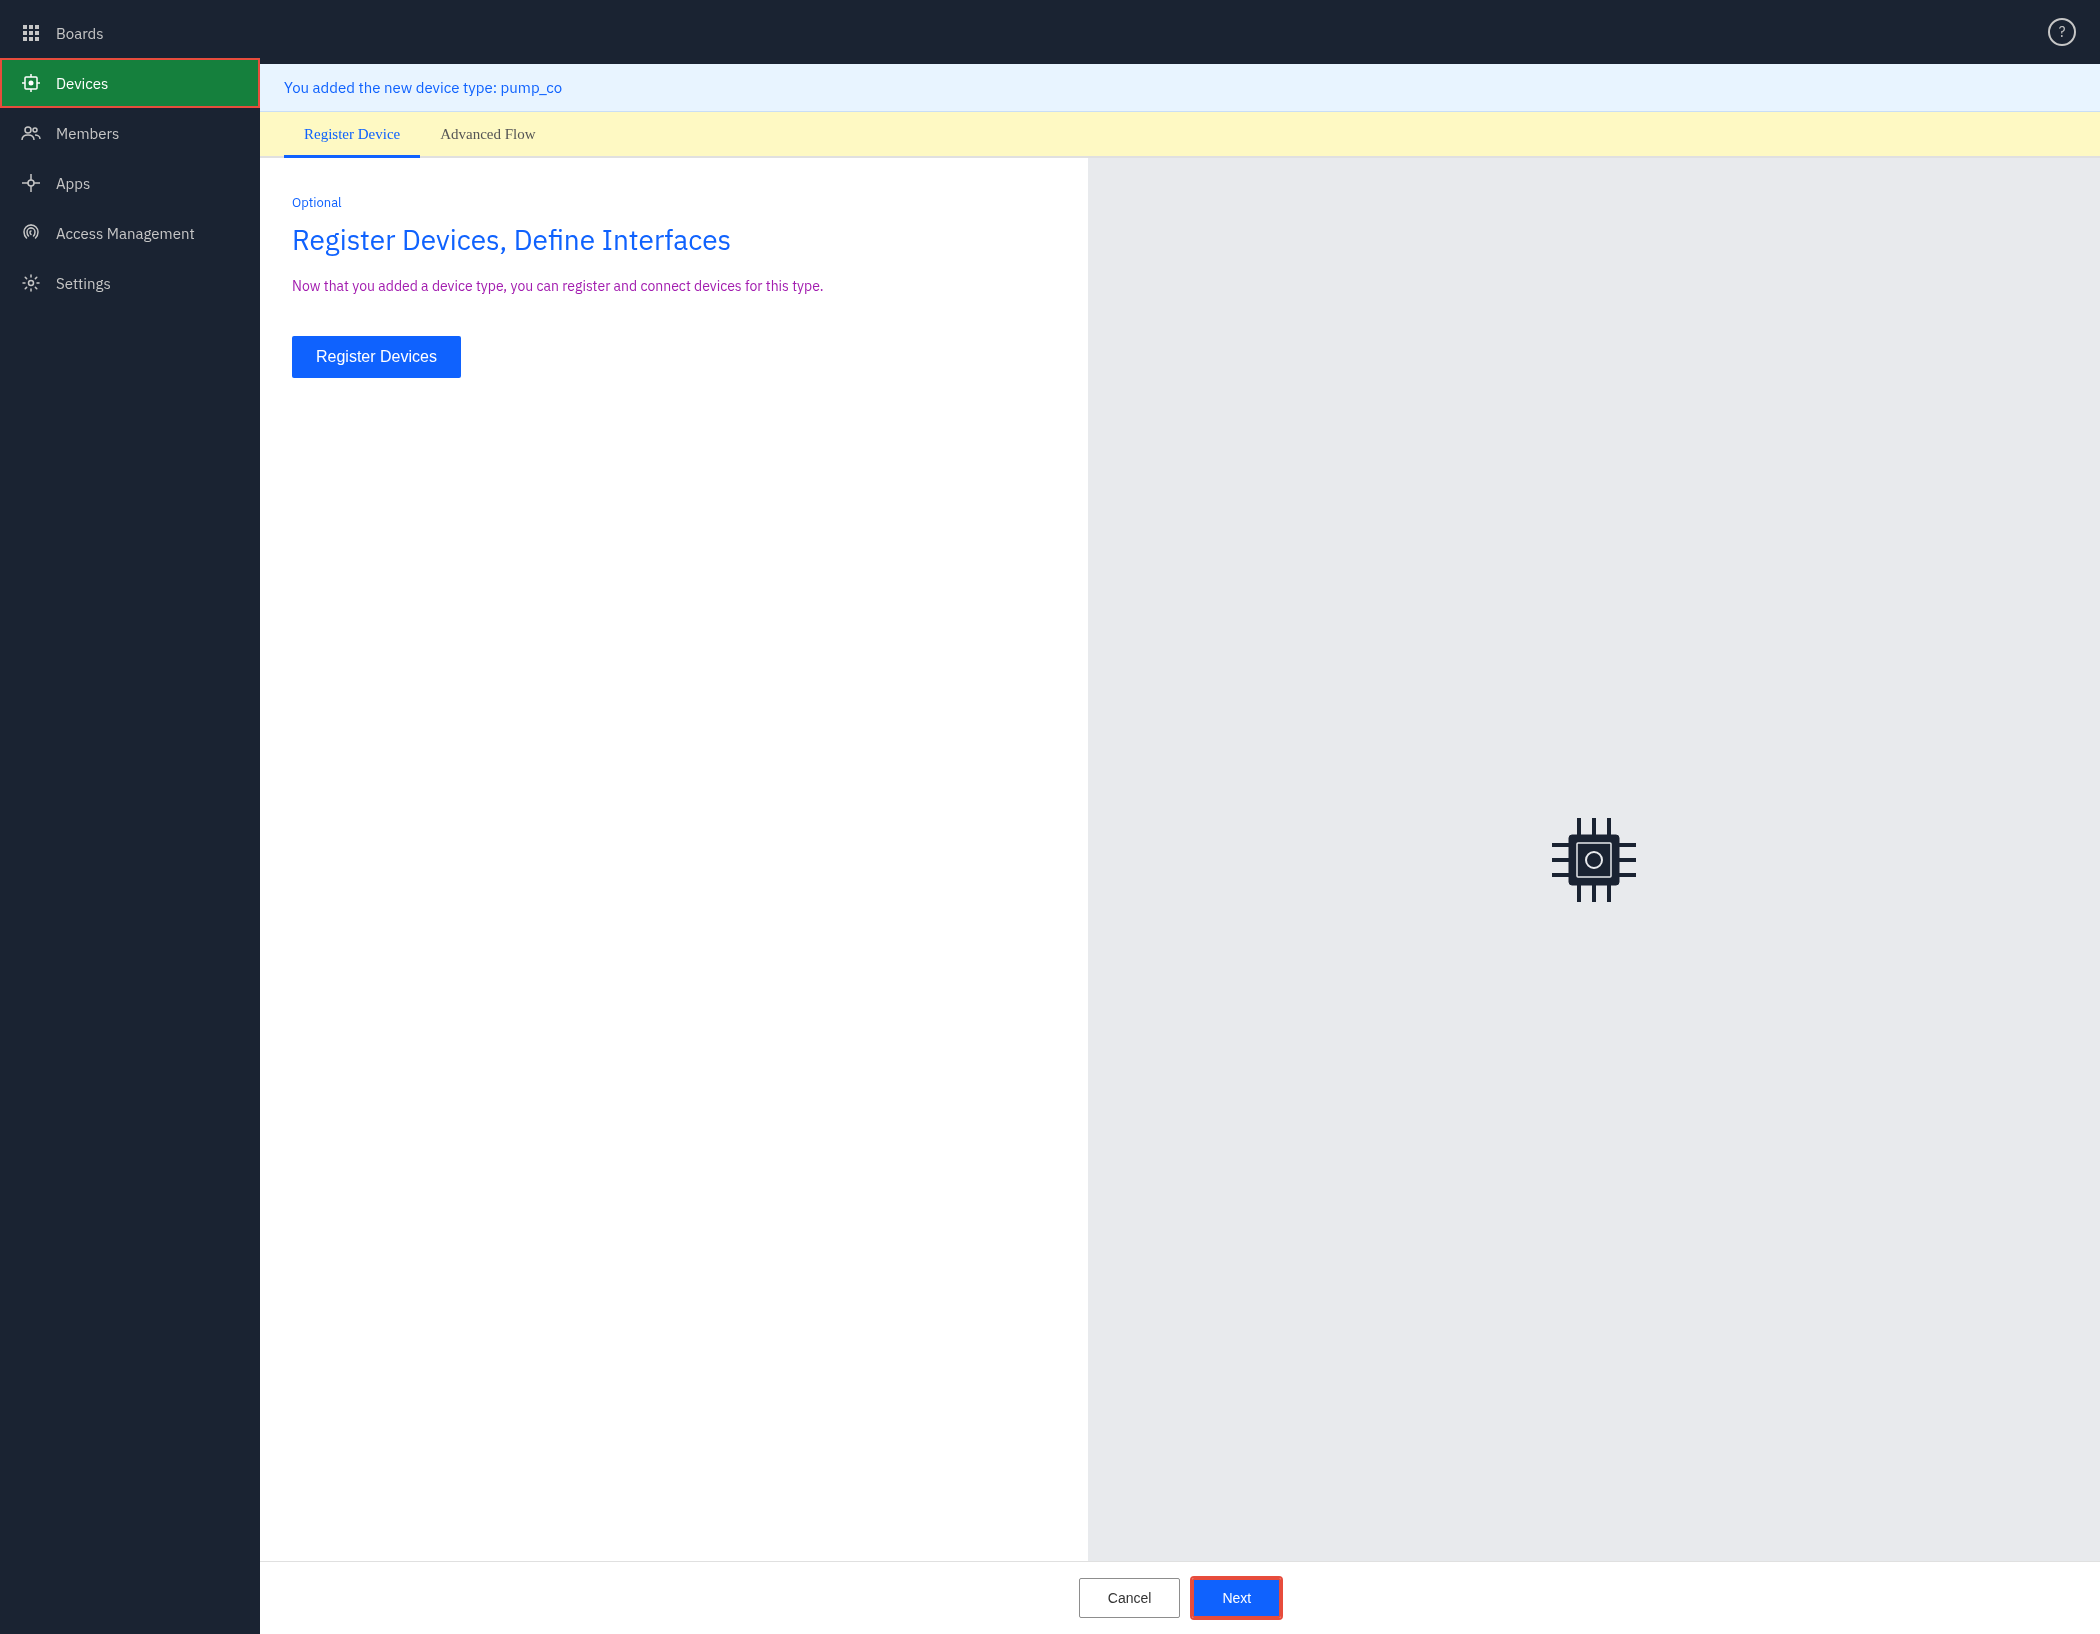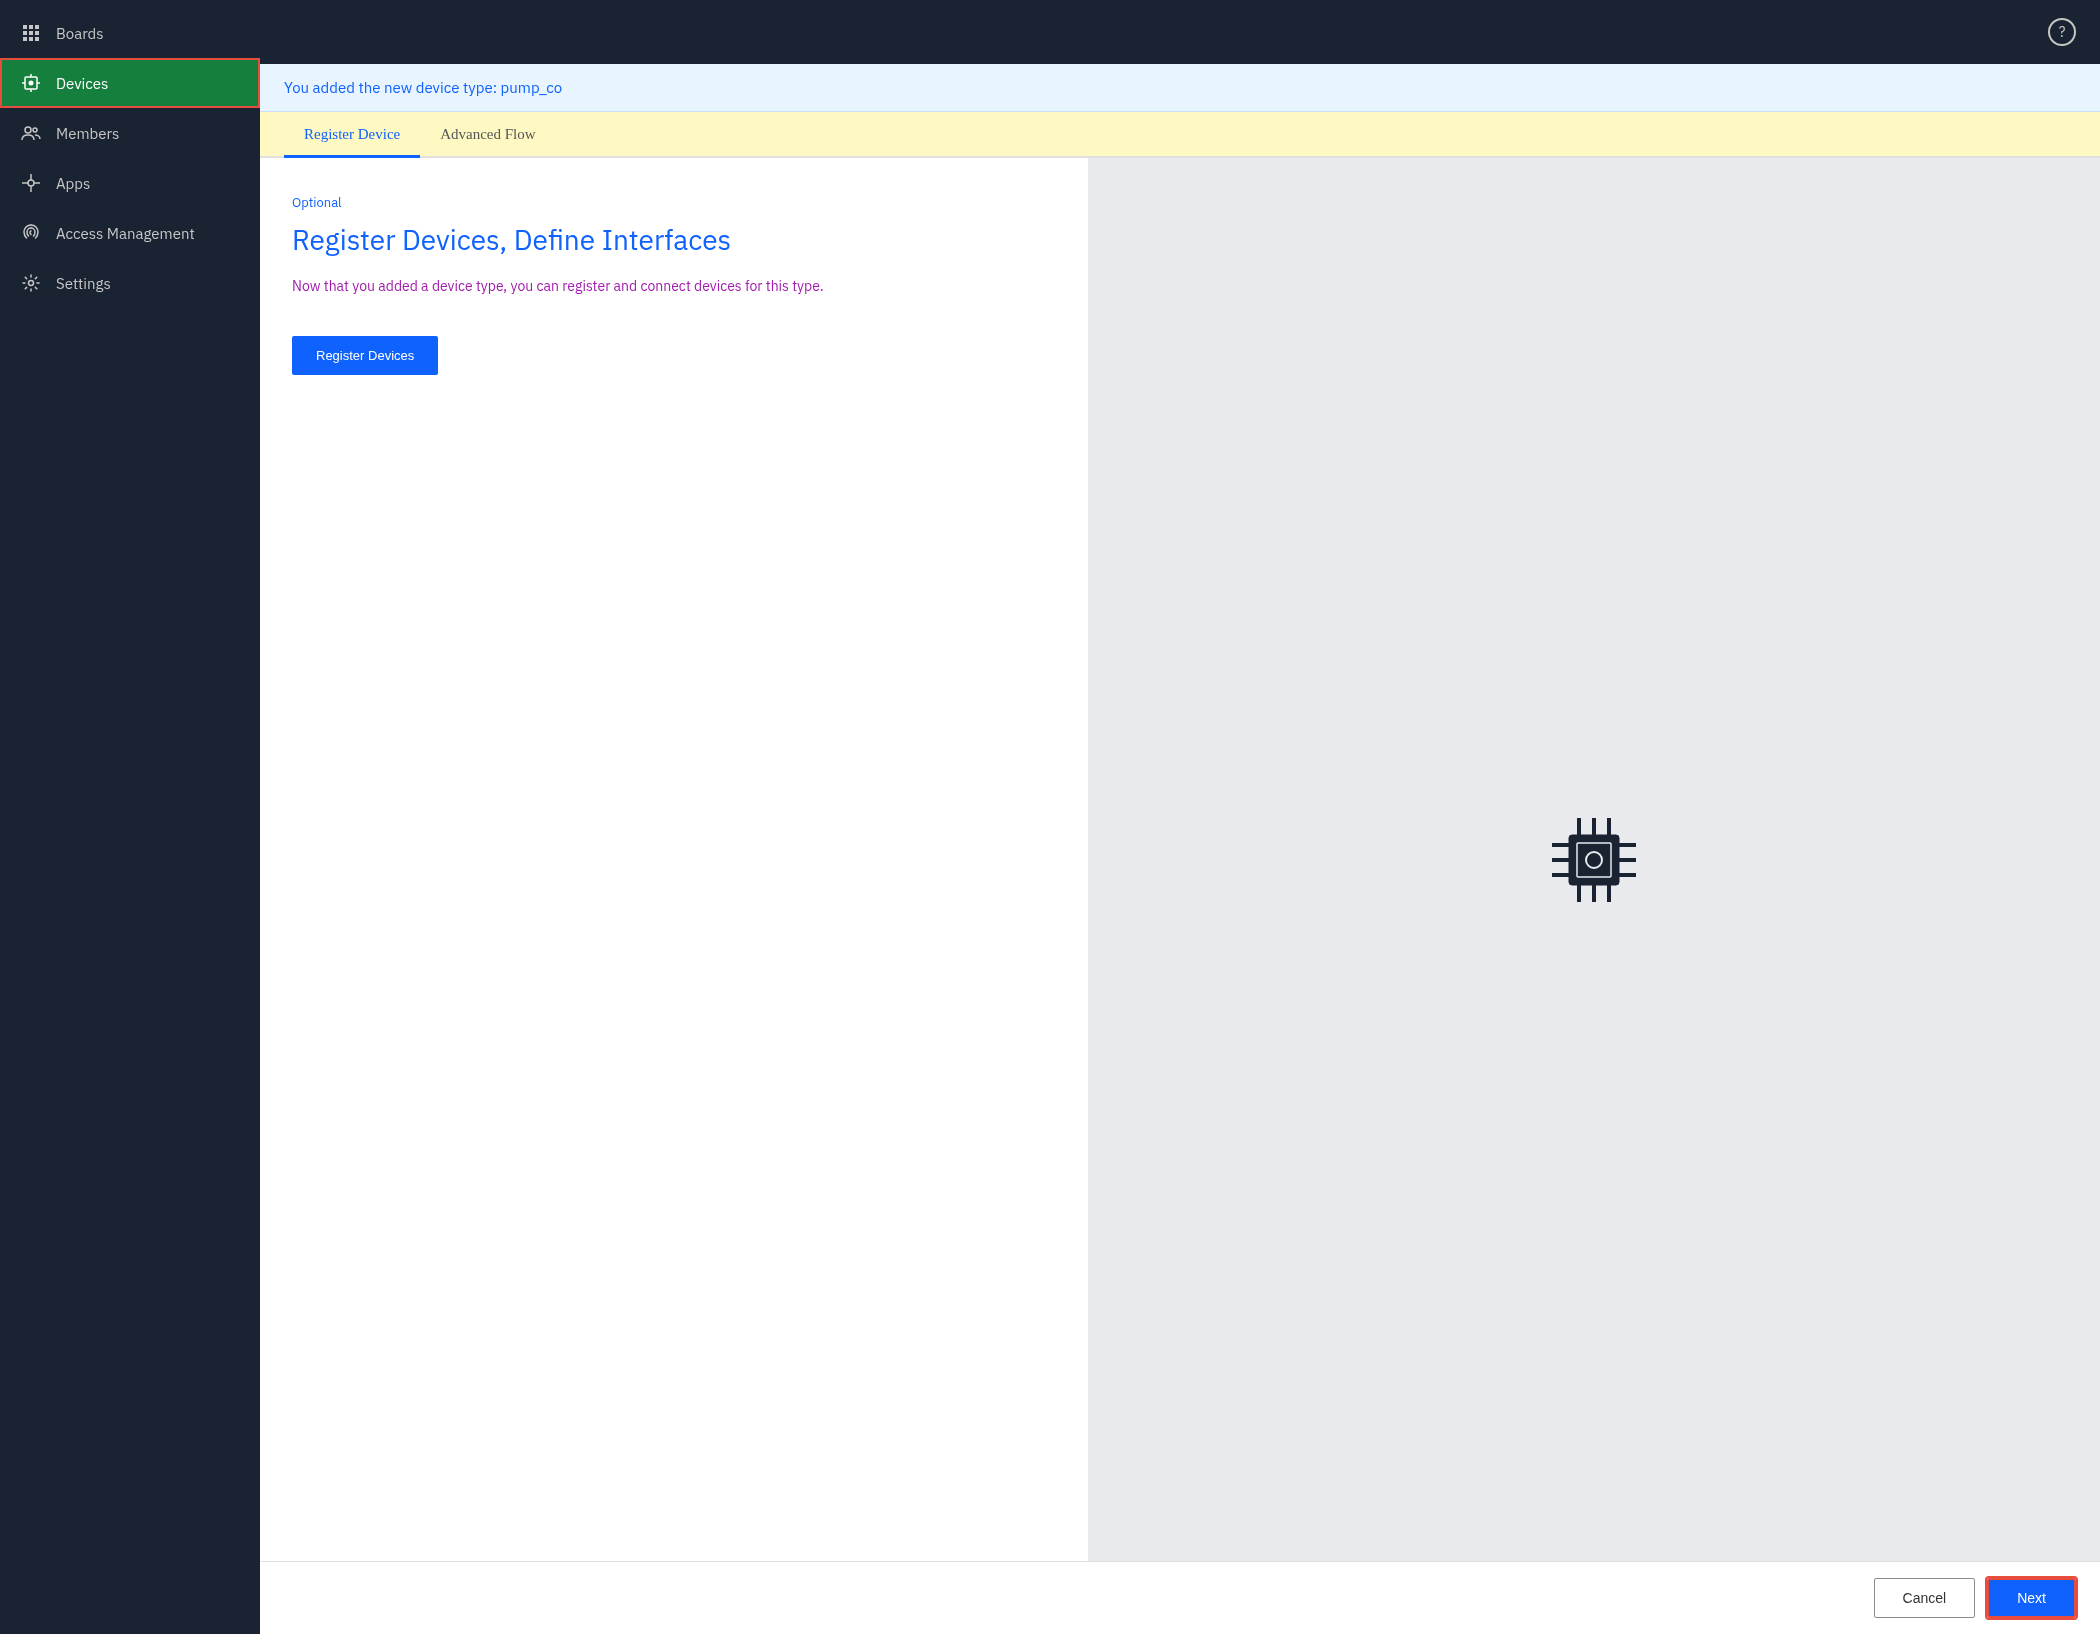--- a/index.html
+++ b/index.html
@@ -174,35 +174,35 @@
       font-size: 14px;
       color: #a21caf;
       line-height: 1.6;
       margin-bottom: 39px;
     }
     .register-btn {
       background: #0f62fe;
       color: #fff;
       border: none;
       padding: 12px 24px;
-      font-size: 13px;
+      font-size: 16px;
       cursor: pointer;
       border-radius: 2px;
     }
 
     
     .chip-icon {
       width: 100px;
       height: 100px;
     }
 
     
     .bottom-bar {
       display: flex;
-      justify-content: flex-end;
+      justify-content: center;
       padding: 16px 24px;
       gap: 12px;
       background: #fff;
       border-top: 1px solid #e0e0e0;
       flex-shrink: 0;
     }
     .btn-cancel {
       background: #fff;
       color: #333;
       border: 1px solid #8d8d8d;

